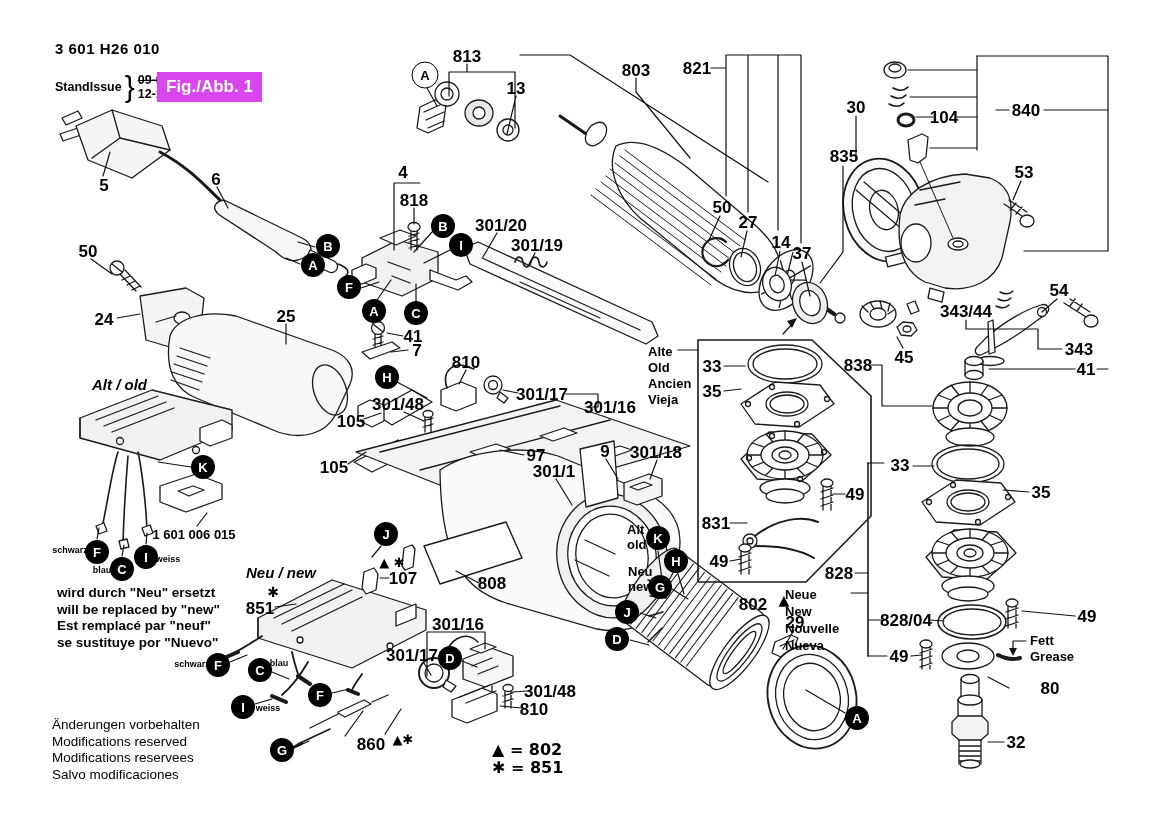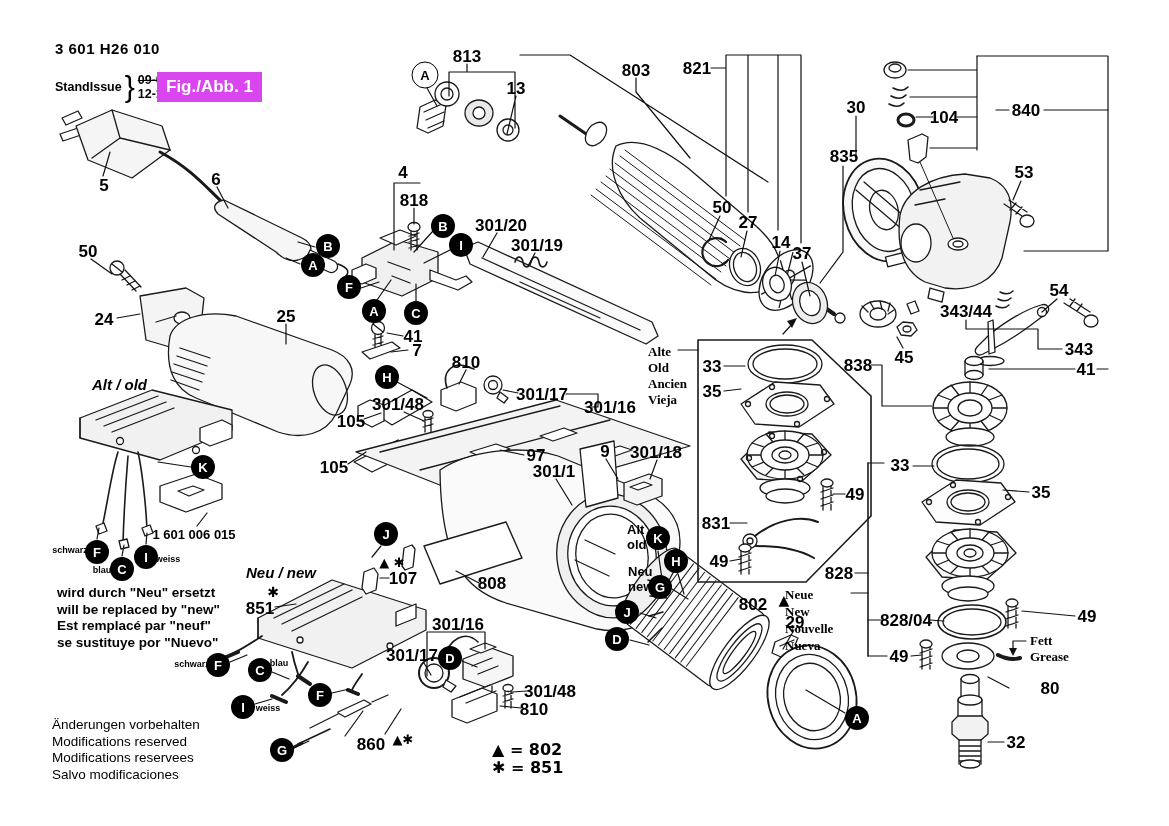--- a/index.html
+++ b/index.html
@@ -14,21 +14,21 @@
   .badge.outline{background:#fff;color:#000;border:1.7px solid #000;width:25px;height:25px;}
   .hdr-pn{position:absolute;left:55px;top:40px;font-size:15px;font-weight:bold;letter-spacing:.5px;}
   .rev{position:absolute;left:55px;top:70px;display:flex;align-items:center;gap:2px;}
   .rev-labels{display:flex;flex-direction:row;font-size:12.5px;font-weight:bold;line-height:14px;}
   .rev-brace{font-size:30px;font-weight:normal;margin:0 1px;}
   .rev-vals{display:flex;flex-direction:column;font-size:12.5px;font-weight:bold;line-height:14px;}
   .strike{text-decoration:line-through;}
   .figbox{position:absolute;left:157px;top:72px;background:#d946ef;color:#fff;font-weight:bold;font-size:17px;padding:5px 9px;}
   .bighead{position:absolute;font-weight:bold;font-size:15px;white-space:nowrap;font-style:italic;}
   .smallhead{position:absolute;font-weight:bold;font-size:13px;line-height:15px;white-space:nowrap;}
-  .langblock{position:absolute;font-weight:bold;font-size:13px;line-height:16px;white-space:nowrap;font-family:Liberation Serif, serif;}
+  .langblock{position:absolute;font-weight:bold;font-size:13px;line-height:16px;white-space:nowrap;}
   .note{position:absolute;font-size:13.5px;line-height:16.5px;white-space:nowrap;}
   .note.bold{font-weight:bold;}
   .legend-item{position:absolute;font-weight:bold;font-size:16px;font-family:"DejaVu Sans",sans-serif;white-space:nowrap;}
 </style>
 </head>
 <body>
 
 <div class="stage">
 
 <svg class="art" width="1169" height="826" viewBox="0 0 1169 826">

